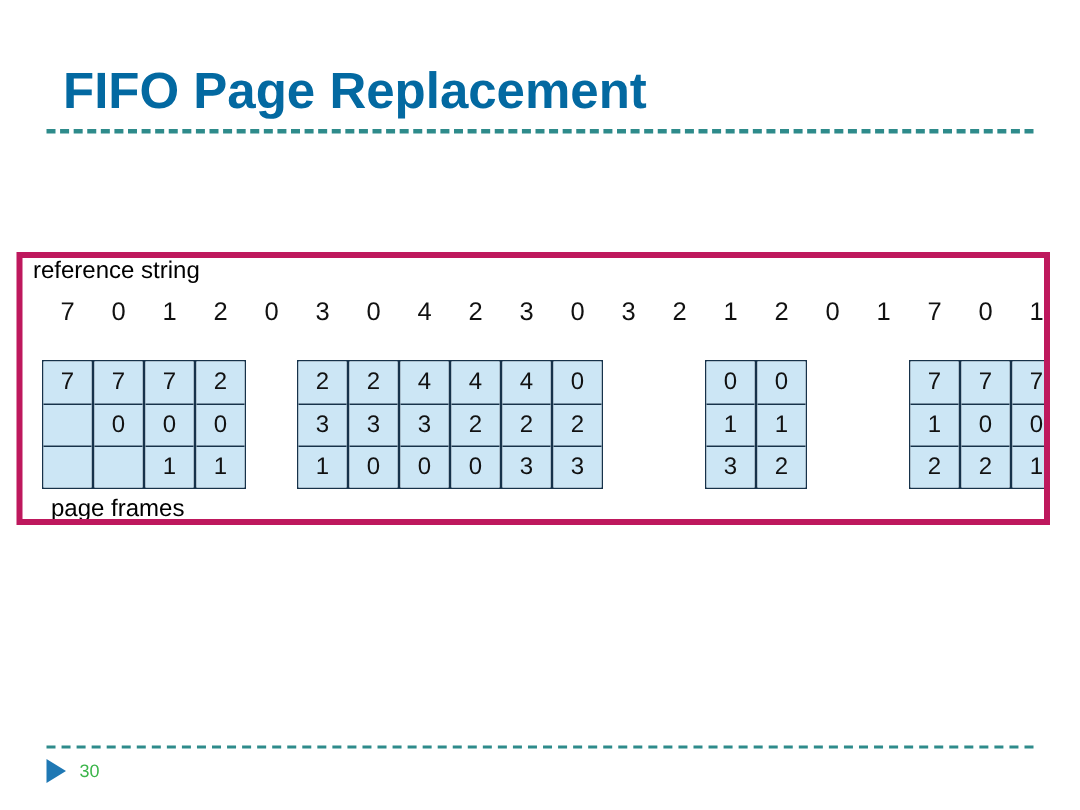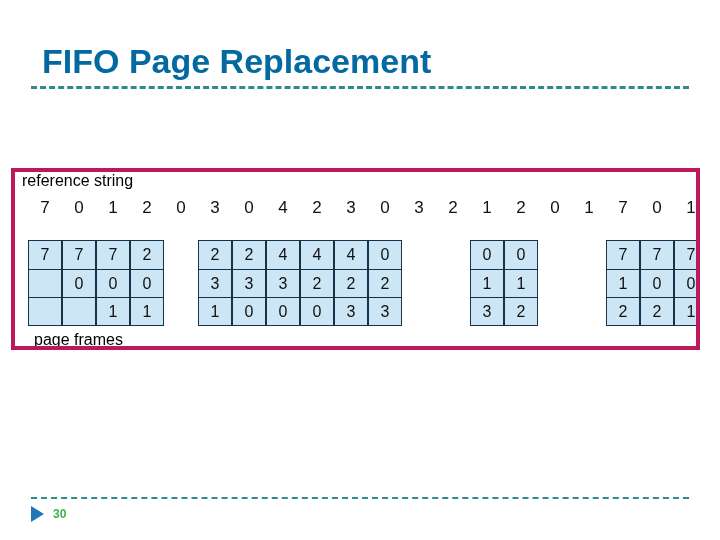--- a/index.html
+++ b/index.html
@@ -140,21 +140,21 @@
     height: 0;
     border-top: 8px solid transparent;
     border-bottom: 8px solid transparent;
     border-left: 13px solid #1f78b4;
   }
   .page-number {
     position: absolute;
     left: 53px;
     top: 507px;
     font-size: 12px;
-    font-weight: bold;
+    font-weight: normal;
     color: #3bb54a;
   }
 </style>
 </head>
 <body>
 
 <div class="slide-title">FIFO Page Replacement</div>
 <div class="title-rule"></div>
 
 <div class="figure-box">

